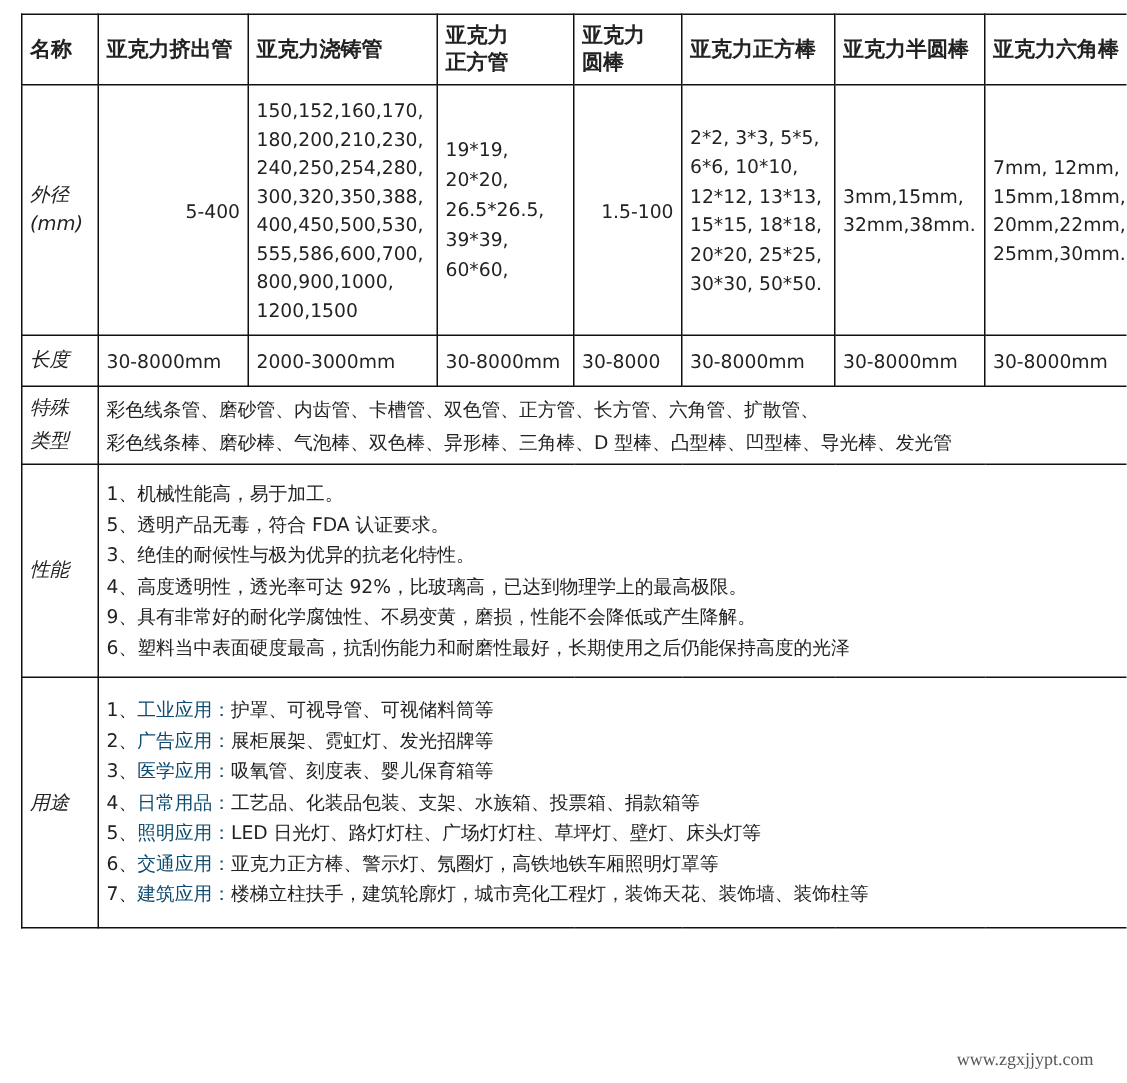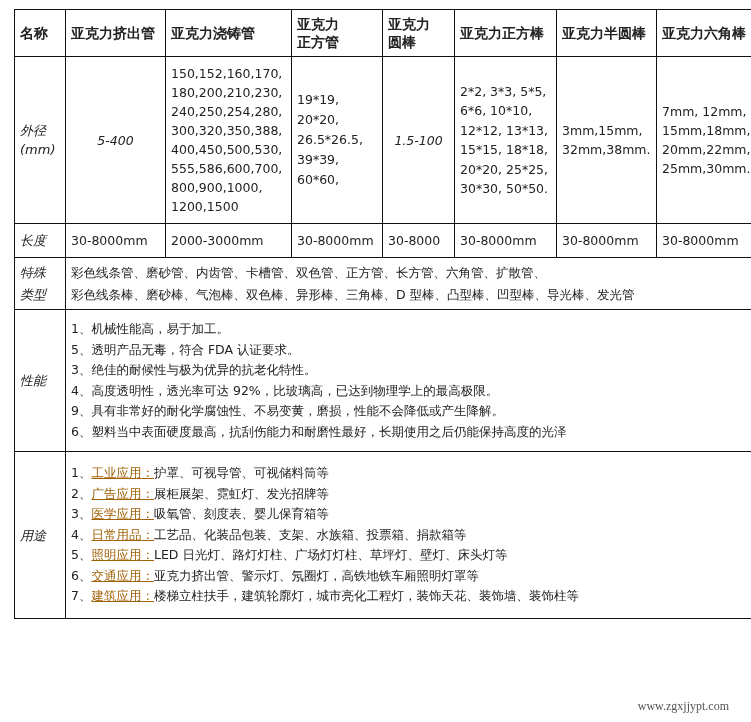--- a/index.html
+++ b/index.html
@@ -2,23 +2,23 @@
 <html><head>
   <meta charset="utf-8">
   <style>
     html, body { margin: 0; padding: 0; background: #ffffff; }
     body { width: 751px; height: 722px; position: relative; overflow: hidden;
            font-family: "DejaVu Sans", "Liberation Sans", sans-serif; color: #222; }
     table.spec { position: absolute; left: 2px; top: 9px; width: 746px;
       border-collapse: collapse; table-layout: fixed; font-size: 12.5px; margin-left: 12px; }
     table.spec td { border: 1.5px solid #111; padding: 2px 5px; vertical-align: middle; line-height: 19px; }
     .hdr td { font-weight: bold; font-size: 14px; height: 42px; }
-    .center { text-align: center; font-style: italic; }
+    .center { text-align: right; }
     .lab { font-size: 13px; font-style: italic; }
-    .red { color: #a16207; text-decoration: underline; }
+    .red { color: #0c4a6e; }
     .list div { line-height: 20.5px; }
     .watermark { position: absolute; right: 22px; bottom: 8px; font-family: Liberation Serif, serif;
       font-size: 12px; color: #555; }
   </style>
 </head>
 <body>
 
 <table class="spec">
   <colgroup>
     <col style="width:51px">
@@ -104,20 +104,20 @@
     </td>
   </tr>
   <tr style="height:167px">
     <td class="lab">用途</td>
     <td colspan="7" class="list">
       <div><span>1、</span><span class="red">工业应用</span><span class="red">：</span><span>护罩、可视导管、可视储料筒等</span></div>
       <div><span>2、</span><span class="red">广告应用</span><span class="red">：</span><span>展柜展架、霓虹灯、发光招牌等</span></div>
       <div><span>3、</span><span class="red">医学应用</span><span class="red">：</span><span>吸氧管、刻度表、婴儿保育箱等</span></div>
       <div><span>4、</span><span class="red">日常用品</span><span class="red">：</span><span>工艺品、化装品包装、支架、水族箱、投票箱、捐款箱等</span></div>
       <div><span>5、</span><span class="red">照明应用</span><span class="red">：</span><span>LED 日光灯、路灯灯柱、广场灯灯柱、草坪灯、壁灯、床头灯等</span></div>
-      <div><span>6、</span><span class="red">交通应用</span><span class="red">：</span><span>亚克力挤出管、警示灯、氖圈灯，高铁地铁车厢照明灯罩等</span></div>
+      <div><span>6、</span><span class="red">交通应用</span><span class="red">：</span><span>亚克力正方棒、警示灯、氖圈灯，高铁地铁车厢照明灯罩等</span></div>
       <div><span>7、</span><span class="red">建筑应用</span><span class="red">：</span><span>楼梯立柱扶手，建筑轮廓灯，城市亮化工程灯，装饰天花、装饰墙、装饰柱等</span></div>
     </td>
   </tr>
 </tbody>
   </table>
 
 <div class="watermark">www.zgxjjypt.com</div>
 
 </body></html>

